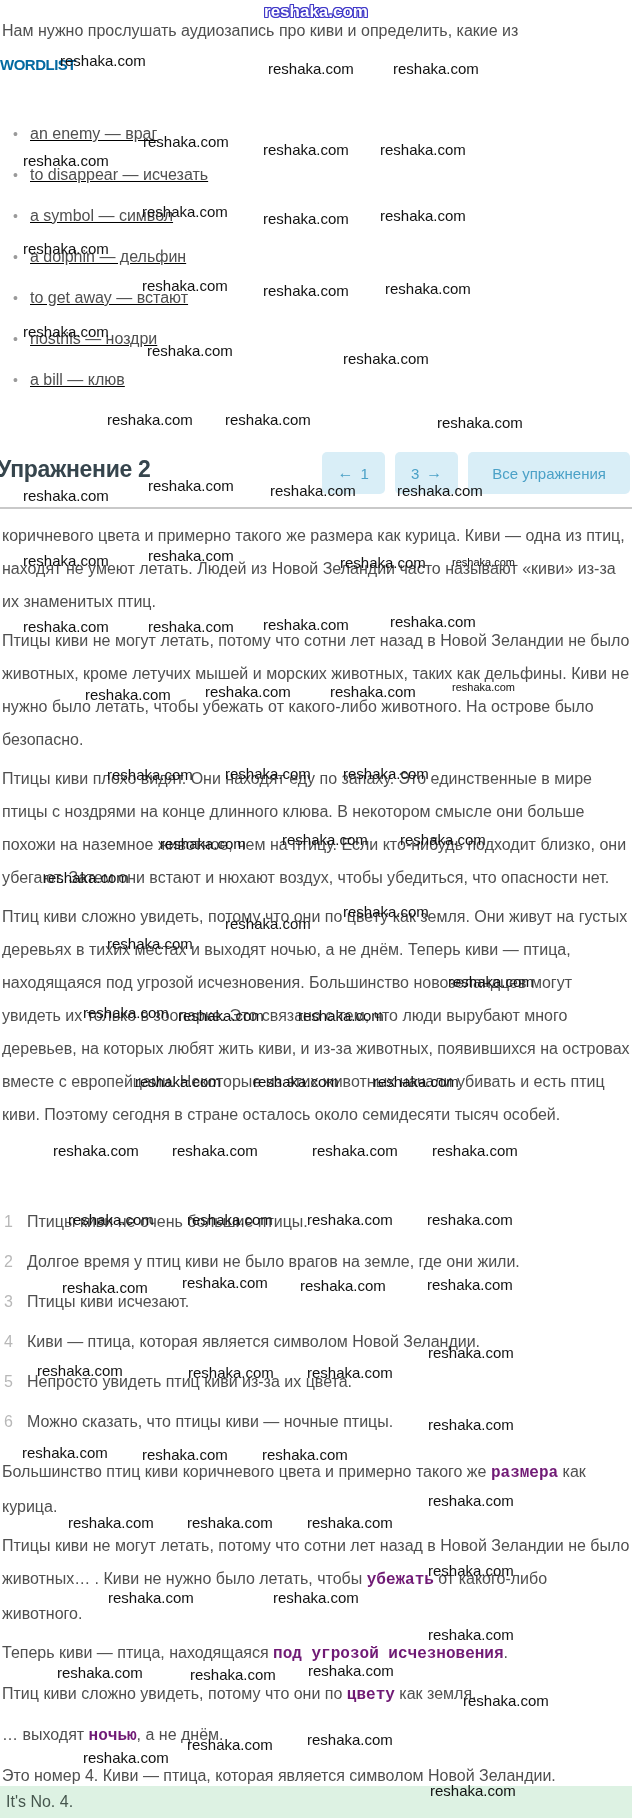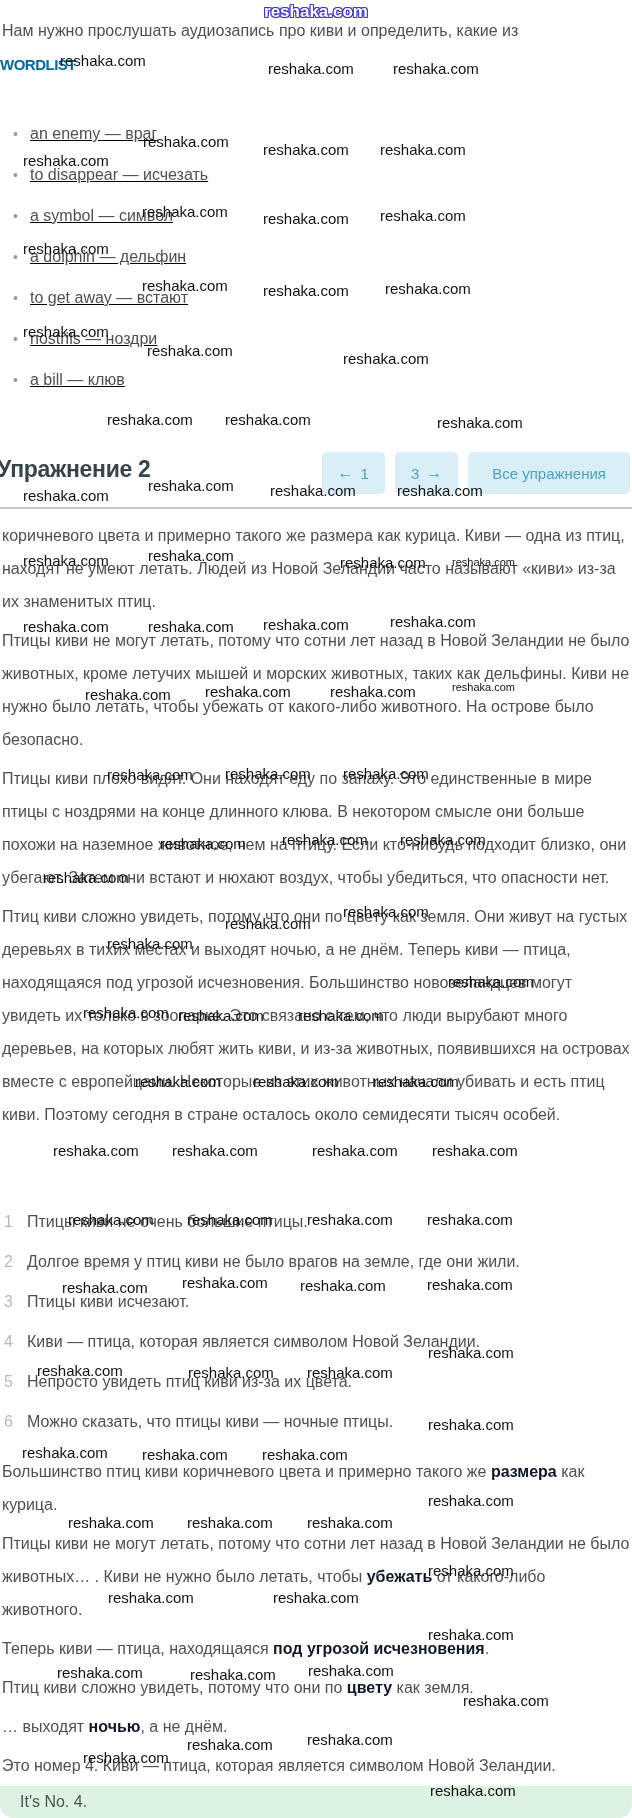--- a/index.html
+++ b/index.html
@@ -1,17 +1,17 @@
 <!DOCTYPE html>
 <html lang="ru"><head>
 <meta charset="utf-8">
 <style>
   html,body{margin:0;padding:0;}
   body{background:#ffffff;font-family:"Liberation Sans","DejaVu Sans",sans-serif;}
-  .page{position:relative;width:632px;height:1818px;background:#fff;overflow:hidden;border-radius:14px;}
+  .page{position:relative;width:632px;height:1818px;background:#fff;overflow:hidden;}
 
   
   .top-watermark{position:absolute;top:2px;left:0;width:100%;text-align:center;
     font-size:17px;font-weight:700;color:#fff;
     text-shadow:-1px -1px 0 #4038c8,1px -1px 0 #4038c8,-1px 1px 0 #4038c8,1px 1px 0 #4038c8,0 1px 0 #4038c8,0 -1px 0 #4038c8,1px 0 0 #4038c8,-1px 0 0 #4038c8;}
 
   
   .wm{position:absolute;font-size:15px;color:#111;white-space:nowrap;z-index:5;}
   .wm.small{font-size:11px;}
 
@@ -36,24 +36,24 @@
 
   .passage{position:absolute;top:519px;left:2px;width:628px;}
   .passage p{margin:0 0 6px 0;font-size:16px;color:#4f4f4f;line-height:33px;}
 
   .statements{position:absolute;top:1212px;left:4px;width:620px;margin:0;padding:0;list-style:none;}
   .statements li{display:flex;gap:13px;font-size:16px;color:#4f4f4f;line-height:20px;margin-bottom:20px;}
   .statements .num{color:#b8b8b8;min-width:10px;flex:0 0 auto;}
 
   .answers{position:absolute;top:1455px;left:2px;width:628px;}
   .answers p{margin:0 0 6px 0;font-size:16px;color:#4f4f4f;line-height:33px;}
-  .answers b{color:#0f172a;}
+  .answers b{color:#701a75;font-family:Liberation Mono, monospace;}
 
   .final-bar{position:absolute;top:1786px;left:0;width:632px;height:32px;background:#ddf2e3;}
-  .final-bar span{display:block;padding-left:20px;font-size:16px;color:#46564e;line-height:32px;}
+  .final-bar span{display:block;padding-left:6px;font-size:16px;color:#46564e;line-height:32px;}
 </style>
 </head>
 <body>
 
 <div class="page">
 
   <div class="top-watermark">reshaka.com</div>
 
   <p class="intro">Нам нужно прослушать аудиозапись про киви и определить, какие из</p>
 

